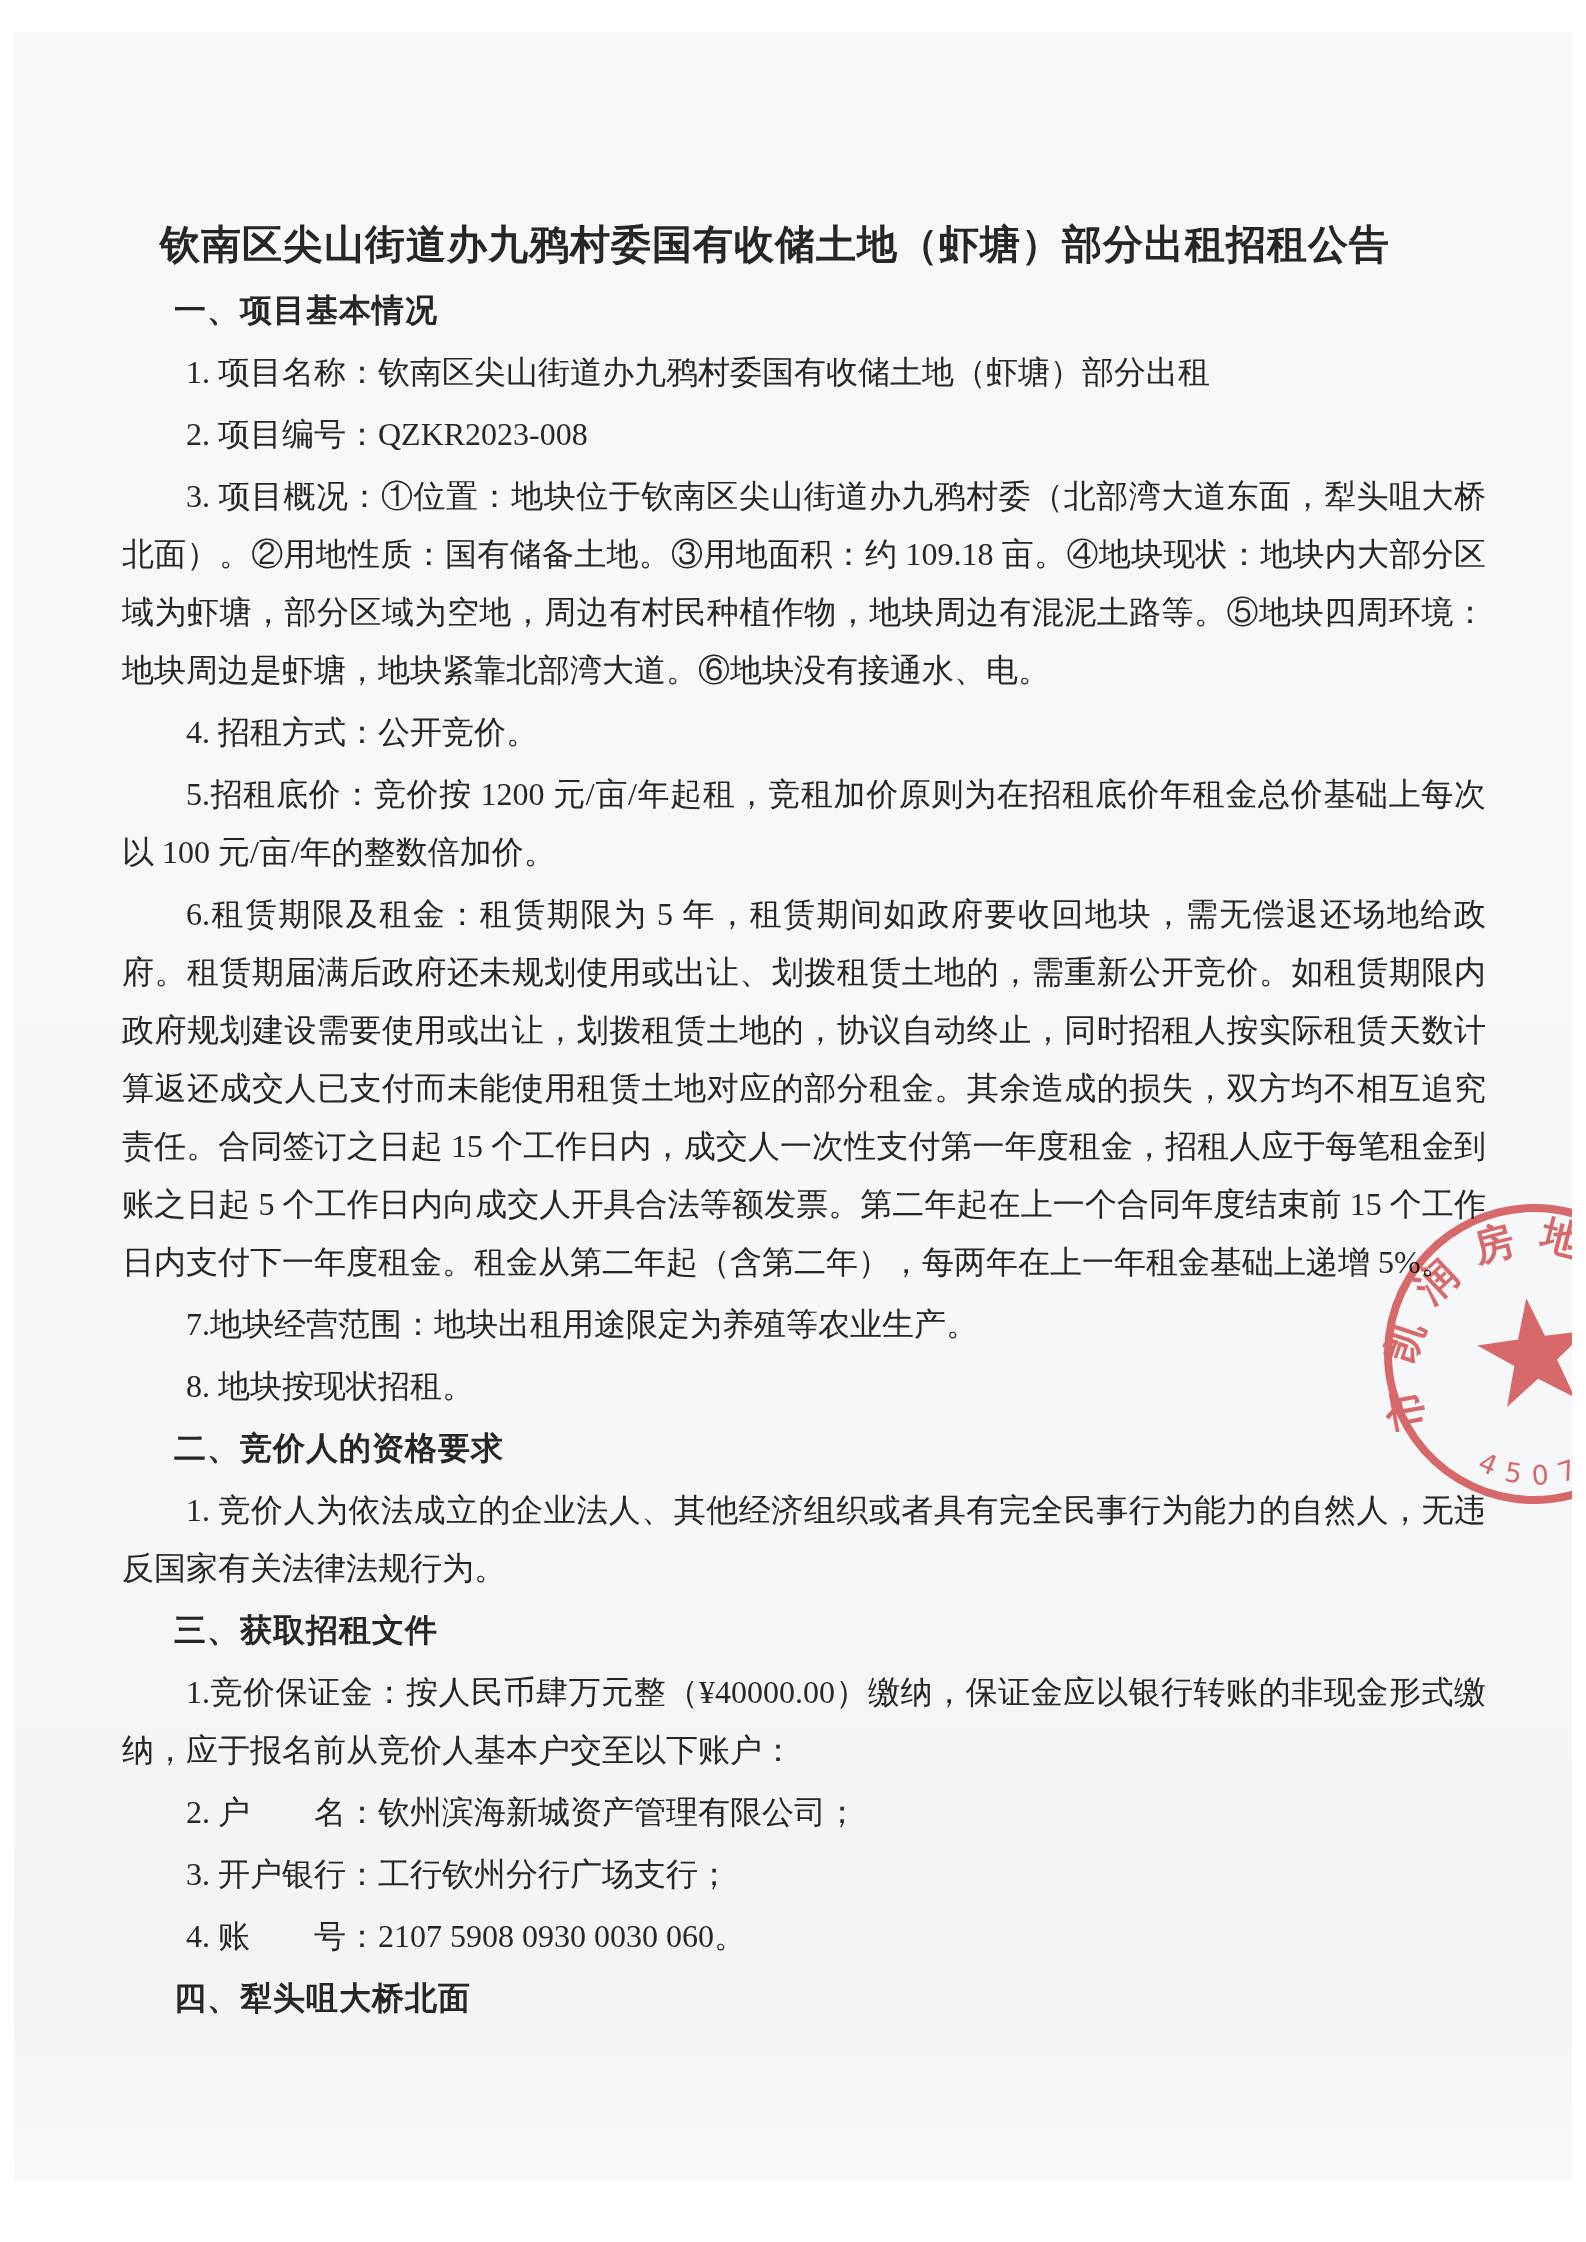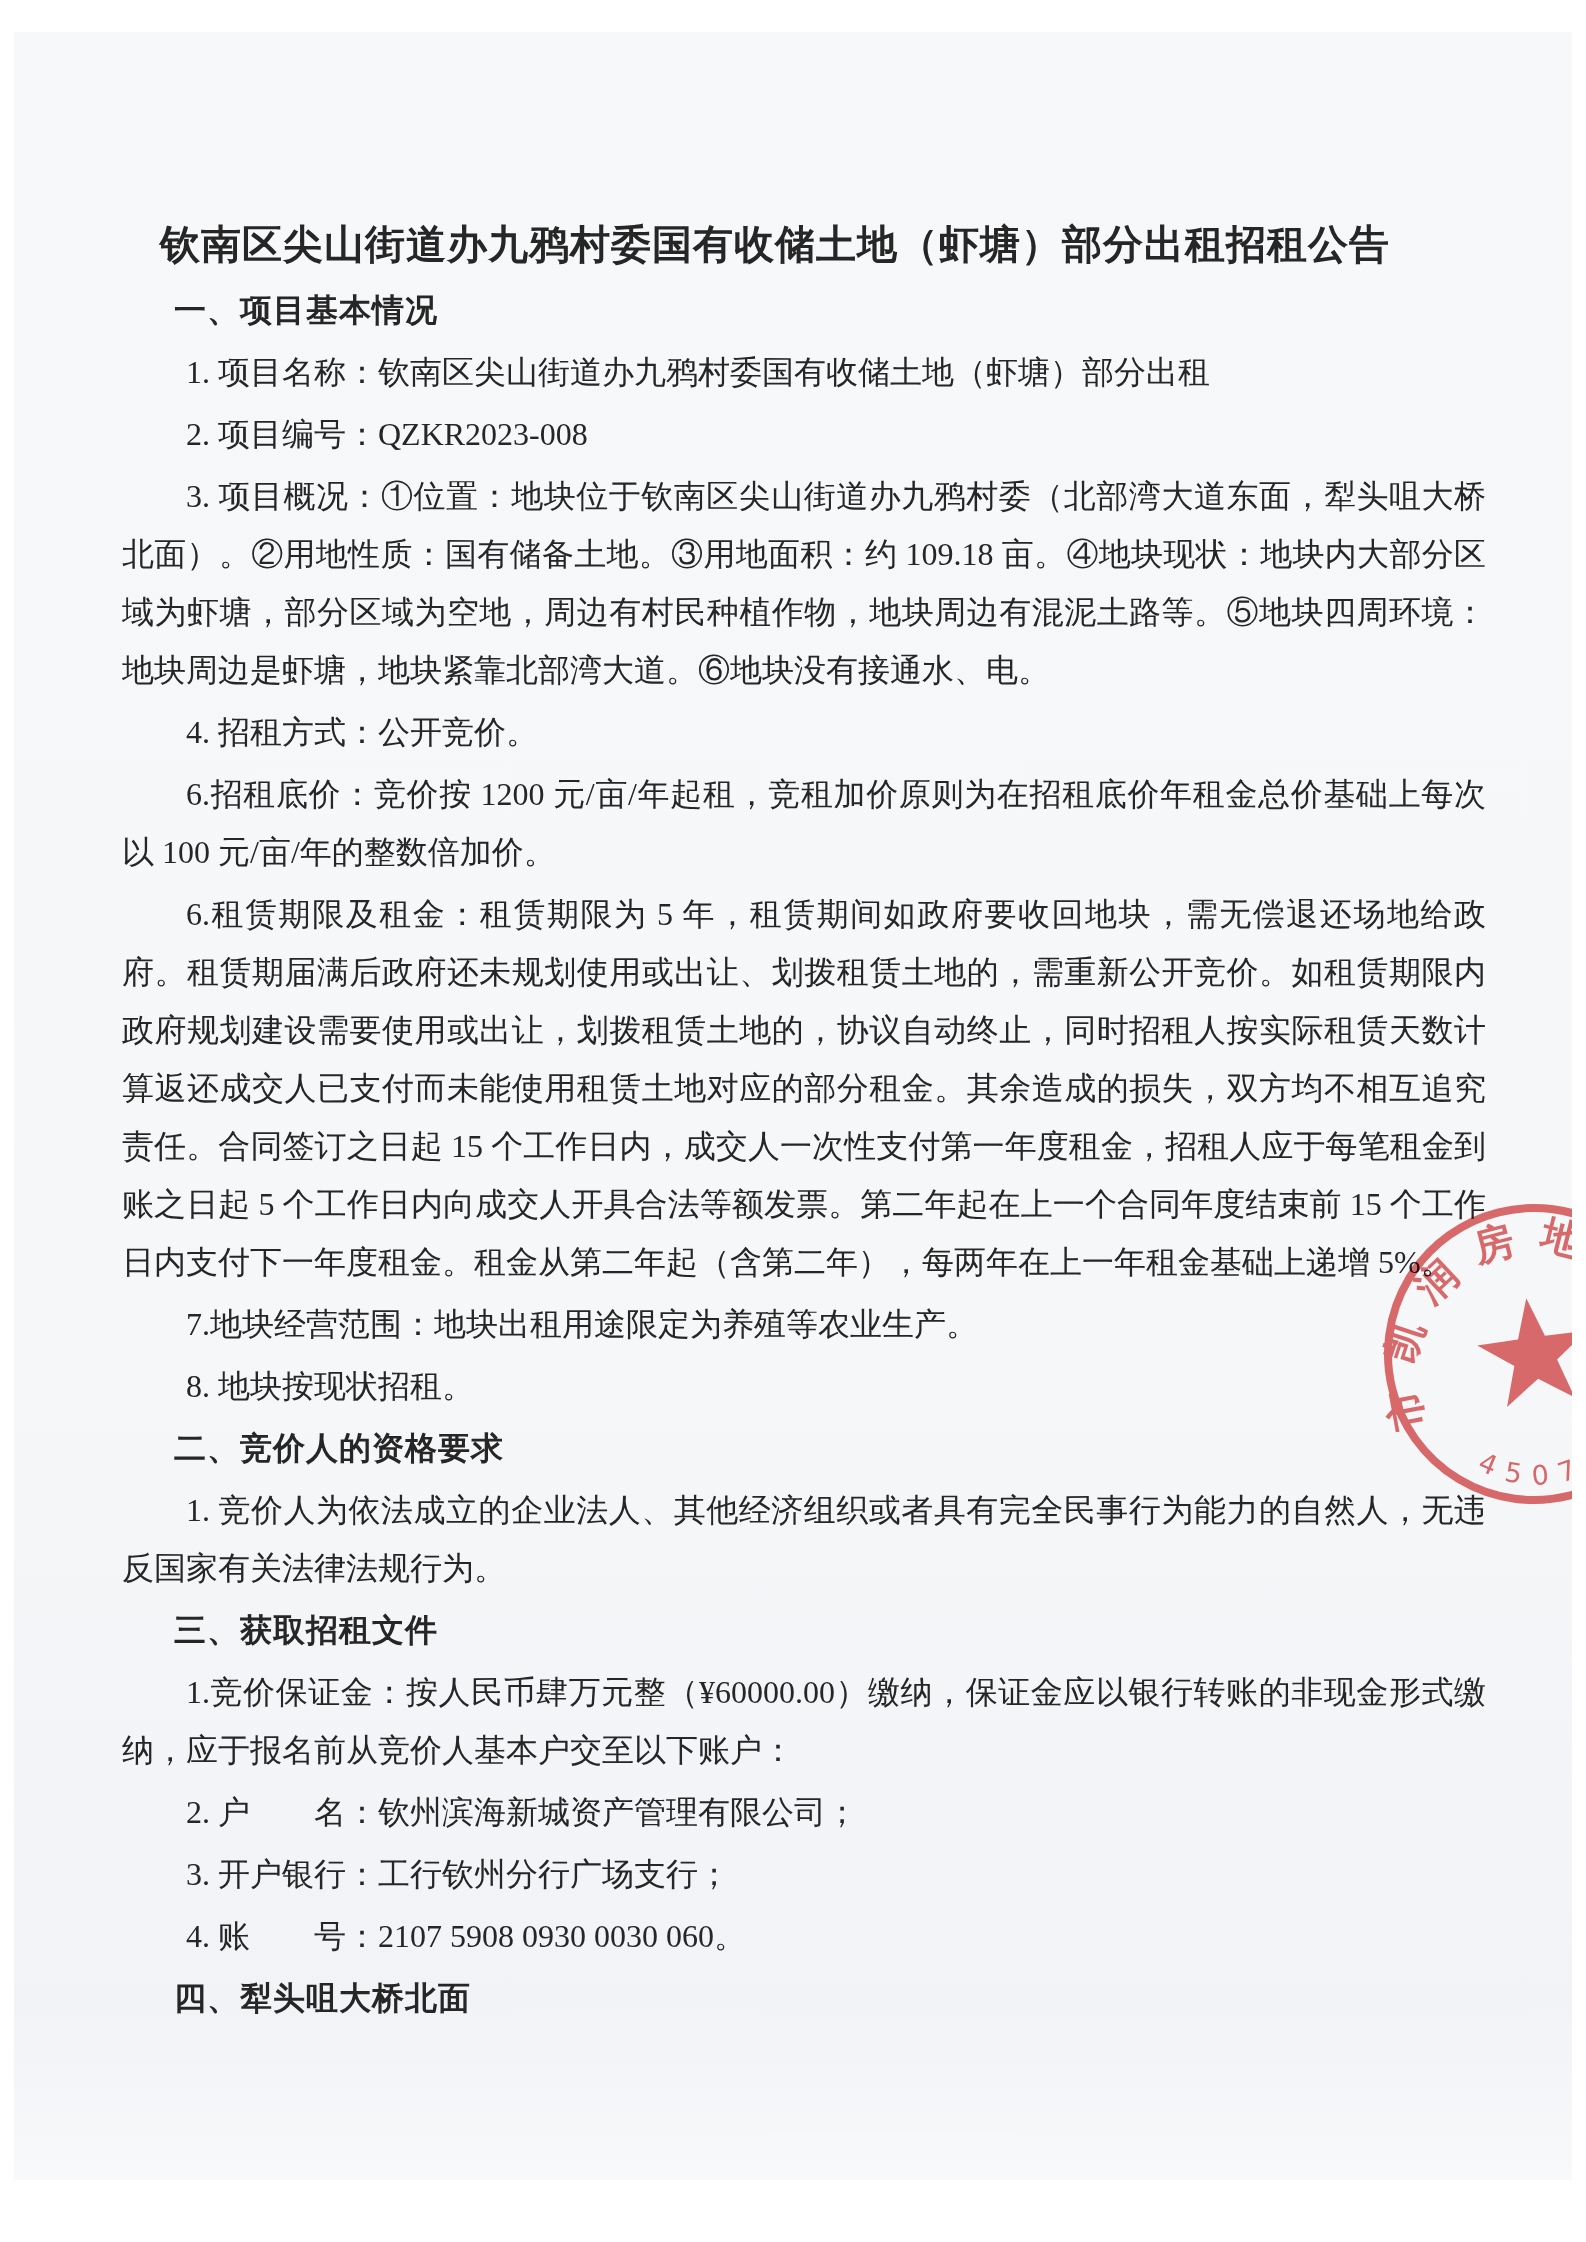--- a/index.html
+++ b/index.html
@@ -62,28 +62,28 @@
   <div class="page">
 
     <div class="content">
       <p class="doc-title">钦南区尖山街道办九鸦村委国有收储土地（虾塘）部分出租招租公告</p>
       <div>
           <p class="blk heading">一、项目基本情况</p>
           <p class="blk item">1. 项目名称：钦南区尖山街道办九鸦村委国有收储土地（虾塘）部分出租</p>
           <p class="blk item">2. 项目编号：QZKR2023-008</p>
           <p class="blk para">3. 项目概况：①位置：地块位于钦南区尖山街道办九鸦村委（北部湾大道东面，犁头咀大桥北面）。②用地性质：国有储备土地。③用地面积：约 109.18 亩。④地块现状：地块内大部分区域为虾塘，部分区域为空地，周边有村民种植作物，地块周边有混泥土路等。⑤地块四周环境：地块周边是虾塘，地块紧靠北部湾大道。⑥地块没有接通水、电。</p>
           <p class="blk item">4. 招租方式：公开竞价。</p>
-          <p class="blk para">6.招租底价：竞价按 1200 元/亩/年起租，竞租加价原则为在招租底价年租金总价基础上每次以 100 元/亩/年的整数倍加价。</p>
+          <p class="blk para">5.招租底价：竞价按 1200 元/亩/年起租，竞租加价原则为在招租底价年租金总价基础上每次以 100 元/亩/年的整数倍加价。</p>
           <p class="blk para">6.租赁期限及租金：租赁期限为 5 年，租赁期间如政府要收回地块，需无偿退还场地给政府。租赁期届满后政府还未规划使用或出让、划拨租赁土地的，需重新公开竞价。如租赁期限内政府规划建设需要使用或出让，划拨租赁土地的，协议自动终止，同时招租人按实际租赁天数计算返还成交人已支付而未能使用租赁土地对应的部分租金。其余造成的损失，双方均不相互追究责任。合同签订之日起 15 个工作日内，成交人一次性支付第一年度租金，招租人应于每笔租金到账之日起 5 个工作日内向成交人开具合法等额发票。第二年起在上一个合同年度结束前 15 个工作日内支付下一年度租金。租金从第二年起（含第二年），每两年在上一年租金基础上递增 5%。</p>
           <p class="blk item">7.地块经营范围：地块出租用途限定为养殖等农业生产。</p>
           <p class="blk item">8. 地块按现状招租。</p>
           <p class="blk heading">二、竞价人的资格要求</p>
           <p class="blk para">1. 竞价人为依法成立的企业法人、其他经济组织或者具有完全民事行为能力的自然人，无违反国家有关法律法规行为。</p>
           <p class="blk heading">三、获取招租文件</p>
-          <p class="blk para">1.竞价保证金：按人民币肆万元整（¥60000.00）缴纳，保证金应以银行转账的非现金形式缴纳，应于报名前从竞价人基本户交至以下账户：</p>
+          <p class="blk para">1.竞价保证金：按人民币肆万元整（¥40000.00）缴纳，保证金应以银行转账的非现金形式缴纳，应于报名前从竞价人基本户交至以下账户：</p>
           <p class="blk item">2. 户　　名：钦州滨海新城资产管理有限公司；</p>
           <p class="blk item">3. 开户银行：工行钦州分行广场支行；</p>
           <p class="blk item">4. 账　　号：2107 5908 0930 0030 060。</p>
           <p class="blk heading">四、犁头咀大桥北面</p>
         </div>
     </div>
 
     <div class="seal">
       <svg viewBox="0 0 320 320" xmlns="http://www.w3.org/2000/svg">
         <defs>

